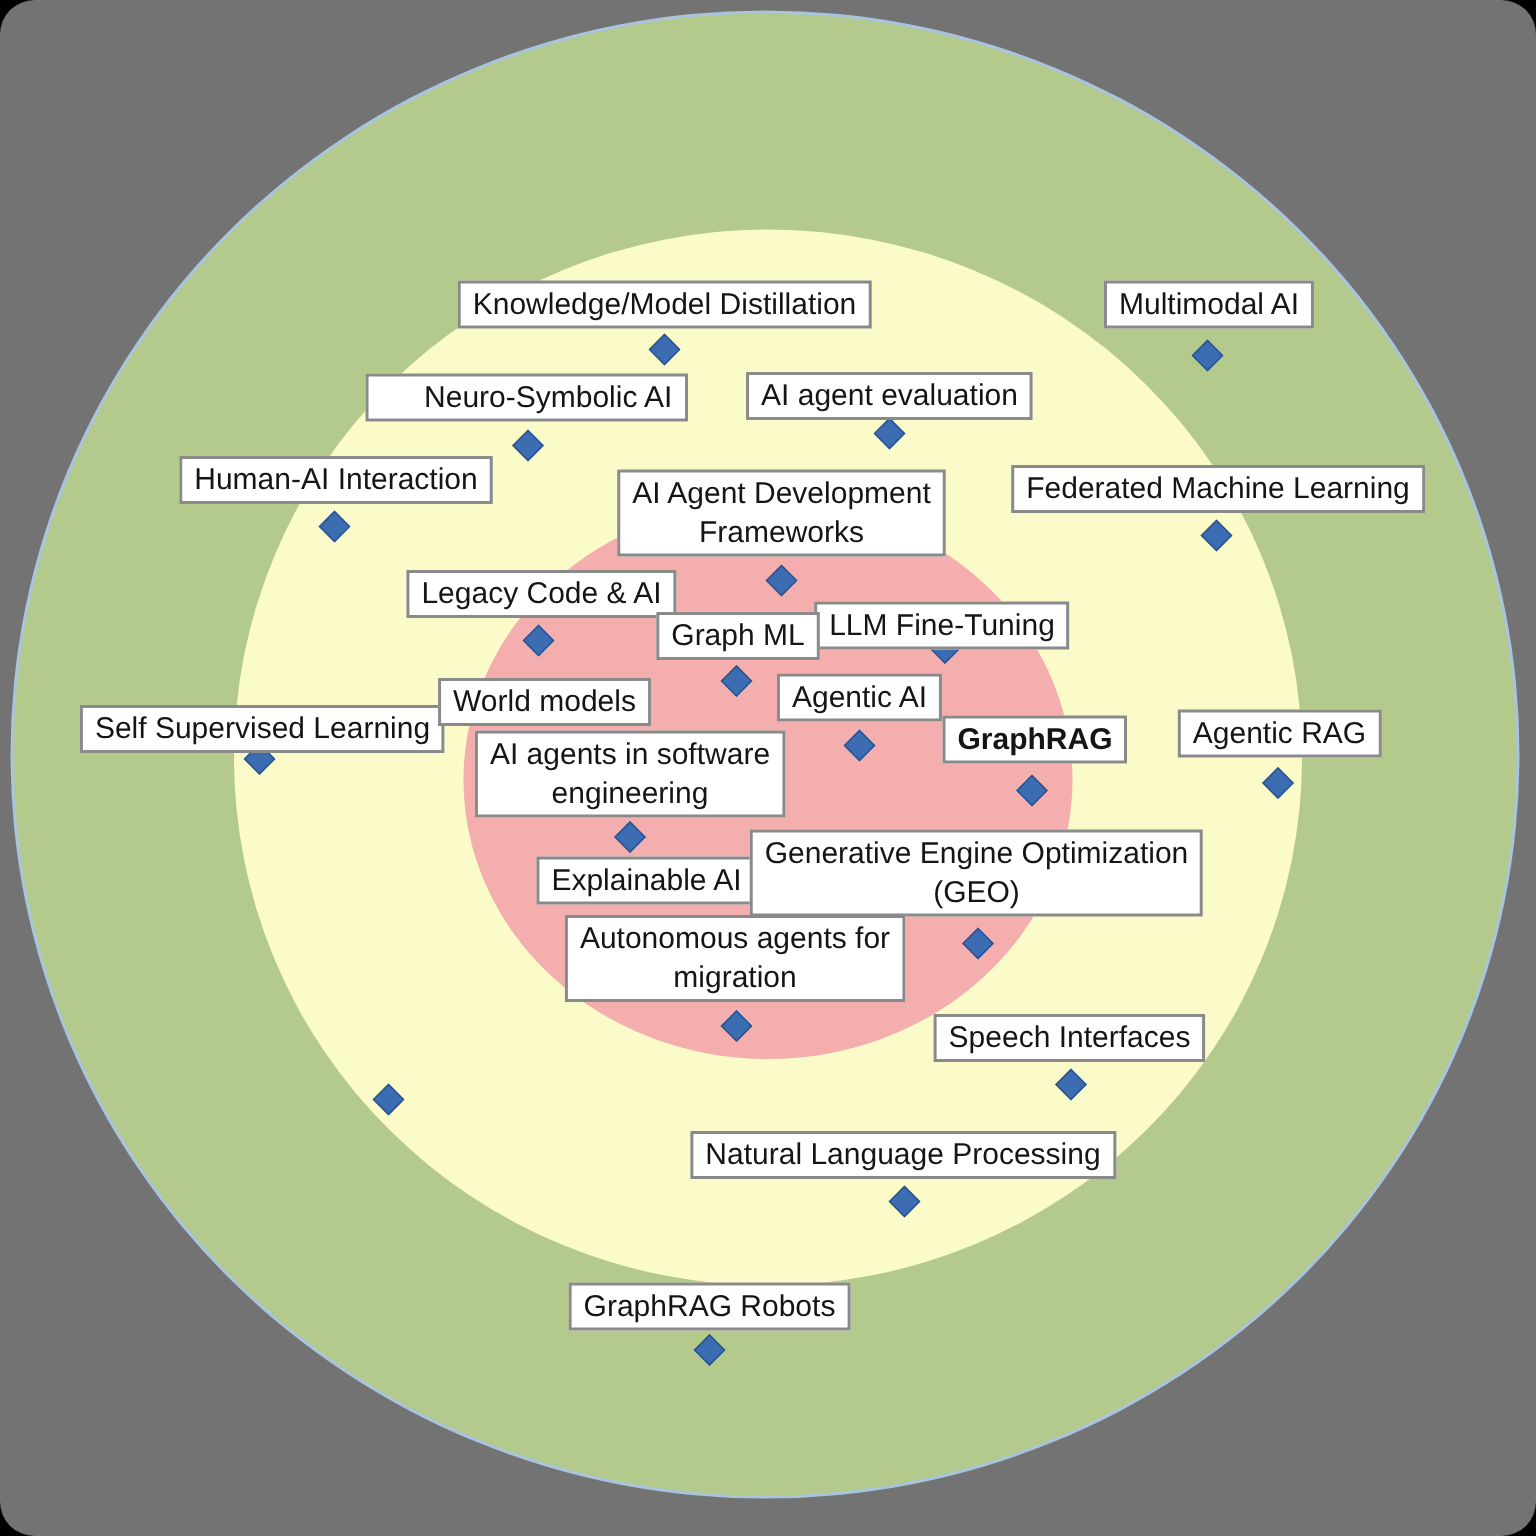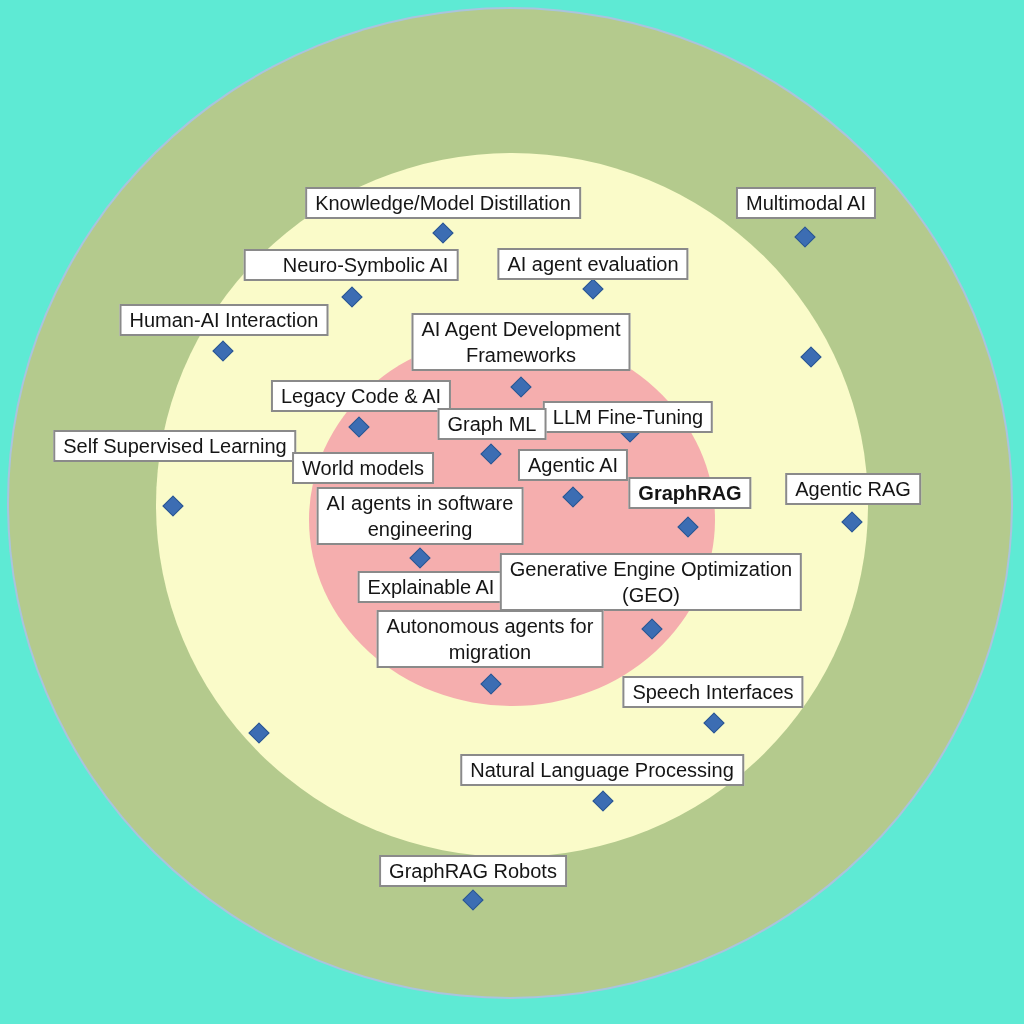--- a/index.html
+++ b/index.html
@@ -1,23 +1,24 @@
 <!DOCTYPE html>
 <html><head>
 <meta charset="utf-8">
 <style>
   html, body {
     margin: 0; padding: 0; background: #000000;
   }
   #stage {
     position: relative;
     width: 1024px; height: 1024px;
-    background: #5eead4;
+    background: #737373;
     overflow: hidden;
     font-family: "Liberation Sans", sans-serif;
+    border-radius: 23px;
   }
   .ring {
     position: absolute;
     border-radius: 50%;
   }
   #labels-layer, #markers-layer {
     position: absolute; left: 0; top: 0; width: 100%; height: 100%;
   }
   .topic-marker {
     position: absolute;
@@ -68,26 +69,27 @@
       <div class="topic-marker" style="left: 714px; top: 723px; width: 15px; height: 15px; background: rgb(60, 109, 179); border: 1px solid rgb(42, 85, 144);"></div>
       <div class="topic-marker" style="left: 603px; top: 801px; width: 15px; height: 15px; background: rgb(60, 109, 179); border: 1px solid rgb(42, 85, 144);"></div>
       <div class="topic-marker" style="left: 473px; top: 900px; width: 15px; height: 15px; background: rgb(60, 109, 179); border: 1px solid rgb(42, 85, 144);"></div>
     </div>
   <div id="labels-layer">
       <div class="topic-label" style="left: 443px; top: 203px; background: rgb(255, 255, 255); border-color: rgb(138, 138, 138); color: rgb(21, 21, 21);">Knowledge/Model Distillation</div>
       <div class="topic-label" style="left: 806px; top: 203px; background: rgb(255, 255, 255); border-color: rgb(138, 138, 138); color: rgb(21, 21, 21);">Multimodal AI</div>
       <div class="topic-label" style="left: 351px; top: 265px; background: rgb(255, 255, 255); border-color: rgb(138, 138, 138); color: rgb(21, 21, 21); padding-left: 37px;">Neuro-Symbolic AI</div>
       <div class="topic-label" style="left: 593px; top: 264px; background: rgb(255, 255, 255); border-color: rgb(138, 138, 138); color: rgb(21, 21, 21);">AI agent evaluation</div>
       <div class="topic-label" style="left: 224px; top: 320px; background: rgb(255, 255, 255); border-color: rgb(138, 138, 138); color: rgb(21, 21, 21);">Human-AI Interaction</div>
+      <div class="topic-label" style="left: 812px; top: 326px; background: rgb(255, 255, 255); border-color: rgb(138, 138, 138); color: rgb(21, 21, 21);">Federated Machine Learning</div>
       <div class="topic-label" style="left: 361px; top: 396px; background: rgb(255, 255, 255); border-color: rgb(138, 138, 138); color: rgb(21, 21, 21);">Legacy Code &amp; AI</div>
       <div class="topic-label" style="left: 521px; top: 342px; background: rgb(255, 255, 255); border-color: rgb(138, 138, 138); color: rgb(21, 21, 21);">AI Agent Development<br>Frameworks</div>
       <div class="topic-label" style="left: 628px; top: 401px; background: rgb(255, 255, 255); border-color: rgb(138, 138, 138); color: rgb(21, 21, 21); margin-top: 16px;">LLM Fine-Tuning</div>
       <div class="topic-label" style="left: 492px; top: 424px; background: rgb(255, 255, 255); border-color: rgb(138, 138, 138); color: rgb(21, 21, 21);">Graph ML</div>
       <div class="topic-label" style="left: 573px; top: 465px; background: rgb(255, 255, 255); border-color: rgb(138, 138, 138); color: rgb(21, 21, 21);">Agentic AI</div>
-      <div class="topic-label" style="left: 175px; top: 446px; background: rgb(255, 255, 255); border-color: rgb(138, 138, 138); color: rgb(21, 21, 21);">Self Supervised Learning</div>
+      <div class="topic-label" style="left: 175px; top: 486px; background: rgb(255, 255, 255); border-color: rgb(138, 138, 138); color: rgb(21, 21, 21);">Self Supervised Learning</div>
       <div class="topic-label" style="left: 363px; top: 468px; background: rgb(255, 255, 255); border-color: rgb(138, 138, 138); color: rgb(21, 21, 21);">World models</div>
       <div class="topic-label" style="left: 420px; top: 516px; background: rgb(255, 255, 255); border-color: rgb(138, 138, 138); color: rgb(21, 21, 21);">AI agents in software<br>engineering</div>
       <div class="topic-label" style="left: 690px; top: 493px; background: rgb(255, 255, 255); border-color: rgb(138, 138, 138); color: rgb(21, 21, 21); font-weight: bold;">GraphRAG</div>
       <div class="topic-label" style="left: 853px; top: 489px; background: rgb(255, 255, 255); border-color: rgb(138, 138, 138); color: rgb(21, 21, 21);">Agentic RAG</div>
       <div class="topic-label" style="left: 431px; top: 587px; background: rgb(255, 255, 255); border-color: rgb(138, 138, 138); color: rgb(21, 21, 21);">Explainable AI</div>
       <div class="topic-label" style="left: 651px; top: 582px; background: rgb(255, 255, 255); border-color: rgb(138, 138, 138); color: rgb(21, 21, 21);">Generative Engine Optimization<br>(GEO)</div>
       <div class="topic-label" style="left: 490px; top: 639px; background: rgb(255, 255, 255); border-color: rgb(138, 138, 138); color: rgb(21, 21, 21);">Autonomous agents for<br>migration</div>
       <div class="topic-label" style="left: 713px; top: 692px; background: rgb(255, 255, 255); border-color: rgb(138, 138, 138); color: rgb(21, 21, 21);">Speech Interfaces</div>
       <div class="topic-label" style="left: 602px; top: 770px; background: rgb(255, 255, 255); border-color: rgb(138, 138, 138); color: rgb(21, 21, 21);">Natural Language Processing</div>
       <div class="topic-label" style="left: 473px; top: 871px; background: rgb(255, 255, 255); border-color: rgb(138, 138, 138); color: rgb(21, 21, 21);">GraphRAG Robots</div>

